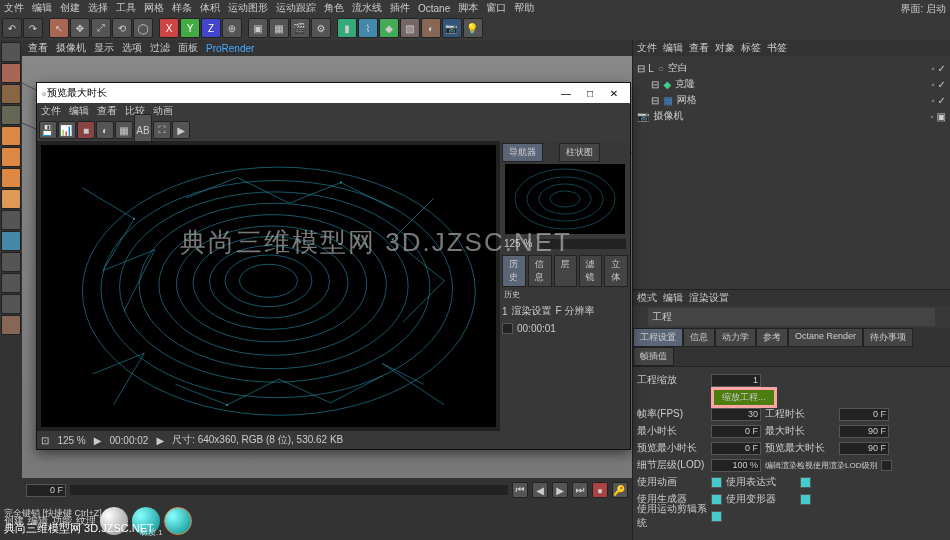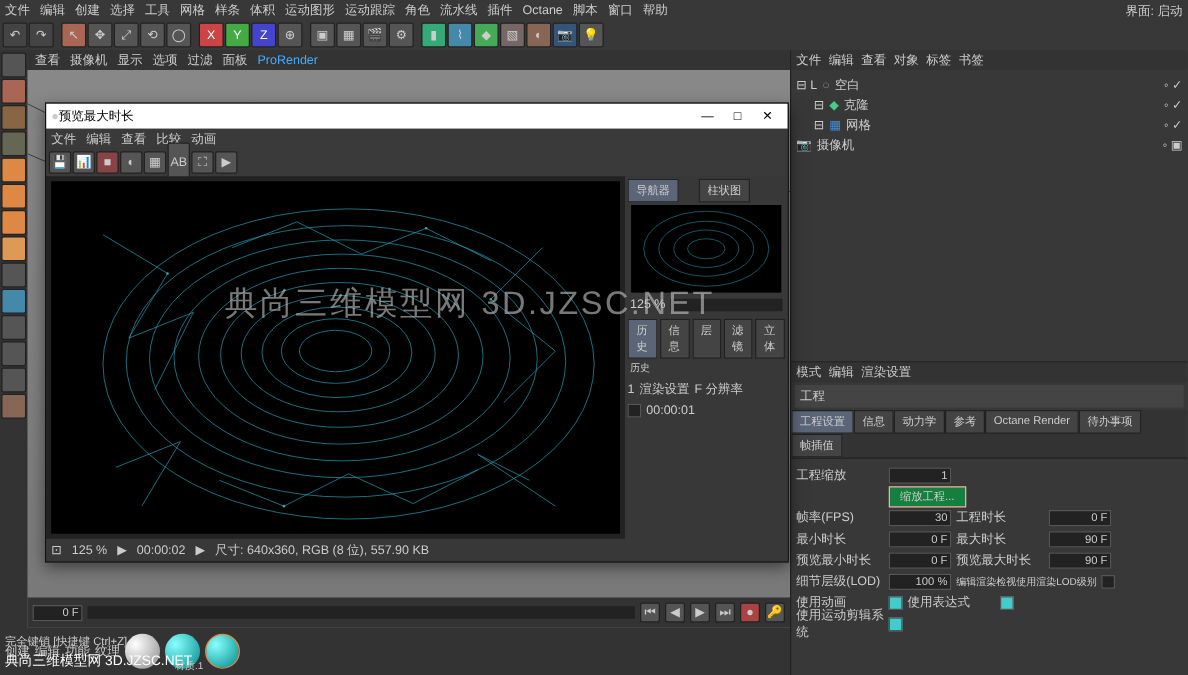--- a/index.html
+++ b/index.html
@@ -20,26 +20,26 @@
 .obj-mgr{height:250px;border-bottom:1px solid #222}
 .obj-tabs{height:16px;display:flex;gap:6px;padding:0 4px;align-items:center;background:#333}
 .obj-tree{padding:4px}
 .obj-row{display:flex;align-items:center;height:16px;gap:4px}
 .obj-dot{width:8px;height:8px;border-radius:50%}
 .attr-mgr{flex:1;overflow:hidden}
 .attr-tabs{display:flex;flex-wrap:wrap;background:#333;border-bottom:1px solid #222}
 .attr-tab{padding:2px 6px;background:#444;border:1px solid #222;font-size:9px}
 .attr-tab.active{background:#5a6578}
 .attr-body{padding:4px;font-size:9px}
-.attr-title{background:#444;padding:2px 4px;margin:2px 3px}
+.attr-title{background:#444;padding:2px 4px;margin:2px 15px}
 .attr-row{display:flex;align-items:center;height:16px;gap:4px;margin:1px 0}
 .attr-label{width:70px;font-size:10px}
 .attr-input{width:50px;height:13px;background:#222;border:1px solid #555;font-size:9px;padding:0 2px;text-align:right}
 .attr-check{width:11px;height:11px;background:#222;border:1px solid #555}
-.btn-sm{background:#15803d;border:1px solid #fca5a5;padding:1px 8px;font-size:9px}
+.btn-sm{background:#4d7c0f;border:3px solid #fca5a5;padding:1px 8px;font-size:9px}
 .picture-viewer{position:absolute;left:36px;top:82px;width:595px;height:368px;background:#3a3a3a;border:1px solid #111;box-shadow:0 4px 12px rgba(0,0,0,0.5);z-index:100}
 .pv-title{height:20px;background:#fff;display:flex;align-items:center;padding:0 4px;color:#000}
 .pv-title-text{flex:1;font-size:10px;color:#000}
 .pv-ctl{width:24px;text-align:center;color:#000}
 .pv-menu{height:16px;background:#3a3a3a;display:flex;gap:8px;padding:0 4px;align-items:center}
 .pv-tools{height:22px;background:#3a3a3a;display:flex;gap:1px;padding:2px;align-items:center}
 .pv-content{display:flex;height:290px}
 .pv-main{flex:1;background:#222;padding:4px;position:relative}
 .pv-render{width:100%;height:100%;background:#000}
 .pv-side{width:130px;background:#383838;padding:2px}
@@ -217,20 +217,26 @@
             <span style="font-size:8px">编辑渲染检视使用渲染LOD级别</span>
             <span class="attr-check"></span>
           </div>
         <div class="attr-row">
             <span class="attr-label">使用动画</span>
             <span class="attr-check" style="background:#4cc"></span>
             <span class="attr-label">使用表达式</span>
             <span class="attr-check" style="background:#4cc"></span>
           </div>
         <div class="attr-row">
+            <span class="attr-label">使用生成器</span>
+            <span class="attr-check" style="background:#4cc"></span>
+            <span class="attr-label">使用变形器</span>
+            <span class="attr-check" style="background:#4cc"></span>
+          </div>
+        <div class="attr-row">
             <span class="attr-label">使用运动剪辑系统</span>
             <span class="attr-check" style="background:#4cc"></span>
           </div>
 
       </div>
     </div>
   </div>
 </div>
 
 <div class="picture-viewer">
@@ -322,21 +328,21 @@
           <span>00:00:01</span>
         </div>
     </div>
   </div>
   <div class="pv-status">
     <span>⊡</span>
     <span>125 %</span>
     <span>▶</span>
     <span>00:00:02</span>
     <span>▶</span>
-    <span>尺寸: 640x360, RGB (8 位), 557.90 KB</span>
+    <span>尺寸: 640x360, RGB (8 位), 530.62 KB</span>
   </div>
 </div>
 
 <div class="timeline">
   <input class="attr-input" style="width: 40px;" value="0 F">
   <div class="slider"></div>
   <div class="tb-btn" style="width:16px;height:16px">⏮</div>
   <div class="tb-btn" style="width:16px;height:16px">◀</div>
   <div class="tb-btn" style="width:16px;height:16px">▶</div>
   <div class="tb-btn" style="width:16px;height:16px">⏭</div>

